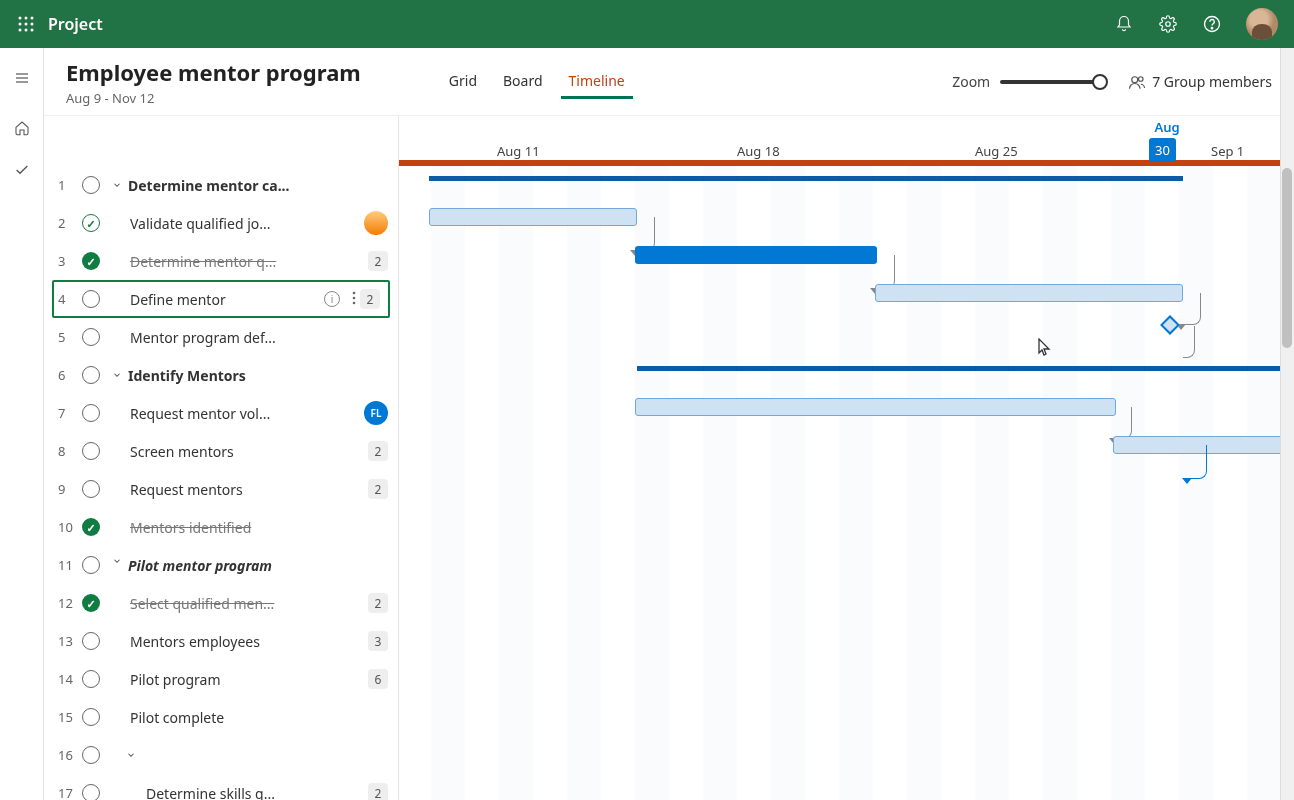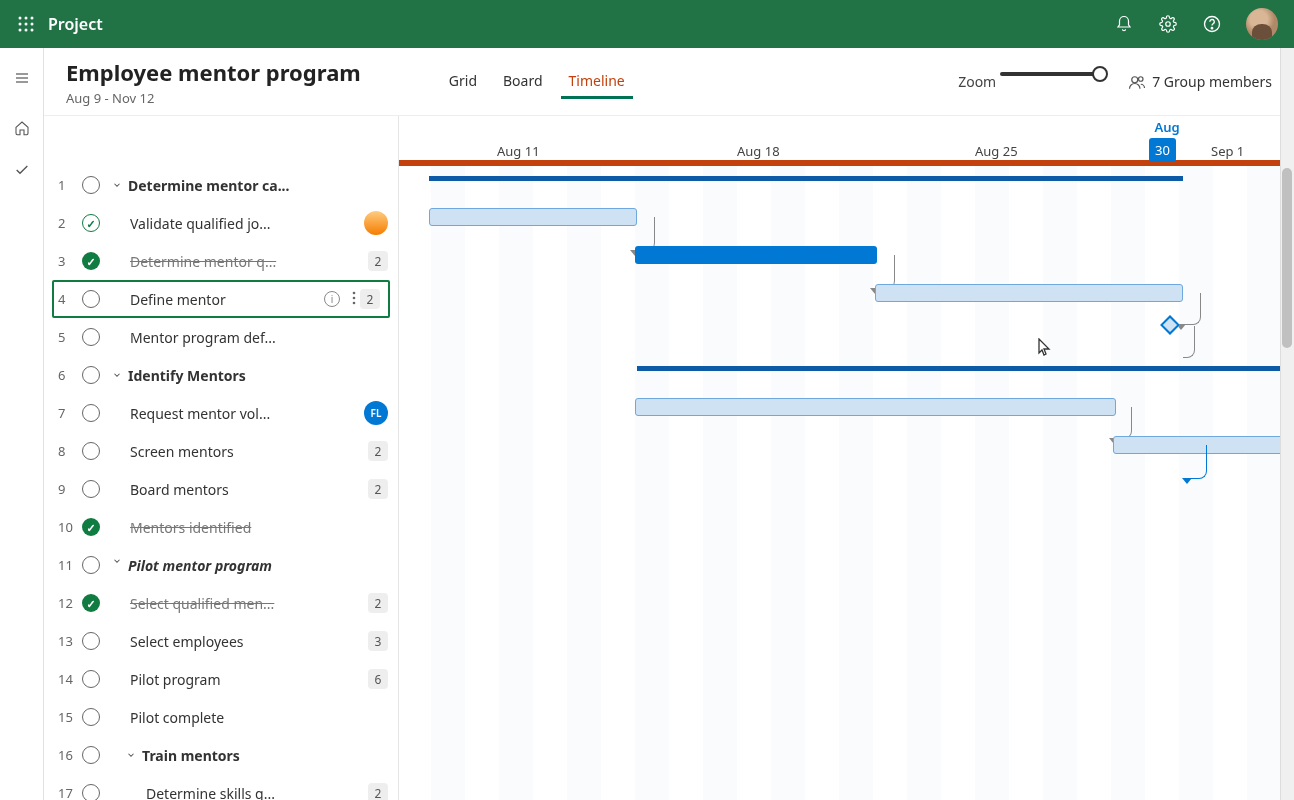--- a/index.html
+++ b/index.html
@@ -20,21 +20,21 @@
 
 .content{position:absolute;left:44px;top:48px;right:0;bottom:0;display:flex;flex-direction:column}
 
 .subhead{height:68px;border-bottom:1px solid #eee;display:flex;align-items:center;padding:0 22px}
 .project-title{font-size:22px;font-weight:700;color:#222}
 .daterange{font-size:13px;color:#666;margin-top:2px}
 .tabs{display:flex;margin-left:80px;gap:10px}
 .tab{padding:6px 8px;font-size:14px;color:#333;cursor:pointer;border-bottom:3px solid transparent}
 .tab.active{color:#c2410c;font-weight:400;border-bottom-color:#007355}
 .head-spacer{flex:1}
-.zoom-wrap{display:flex;align-items:flex-start;gap:4px}
+.zoom-wrap{display:flex;align-items:center;gap:10px}
 .zoom-label{font-size:14px;color:#444}
 .zoom-track{width:100px;height:4px;background:#333;border-radius:2px;position:relative}
 .zoom-thumb{position:absolute;right:-8px;top:-6px;width:16px;height:16px;border-radius:50%;background:#fff;border:2px solid #333}
 .members{display:flex;align-items:center;gap:6px;margin-left:28px;cursor:pointer;color:#333;font-size:14px}
 .members svg{stroke:#555}
 
 .body{flex:1;display:flex;position:relative;overflow:hidden}
 
 
 .tasklist{width:355px;border-right:1px solid #e5e5e5;overflow:hidden;padding-top:50px}
@@ -252,21 +252,21 @@
           <span class="status-circle"></span>
           <span style="display: flex; align-items: center; flex: 1 1 0%; overflow: hidden; padding-left: 20px;">
             <span class="task-label">Screen mentors</span>
           </span>
           <span class="badge">2</span>
         </div>
         <div class="task-row">
           <span class="rownum">9</span>
           <span class="status-circle"></span>
           <span style="display: flex; align-items: center; flex: 1 1 0%; overflow: hidden; padding-left: 20px;">
-            <span class="task-label">Board mentors</span>
+            <span class="task-label">Request mentors</span>
           </span>
           <span class="badge">2</span>
         </div>
         <div class="task-row">
           <span class="rownum">10</span>
           <span class="status-done"></span>
           <span style="display: flex; align-items: center; flex: 1 1 0%; overflow: hidden; padding-left: 20px;">
             <span class="task-label struck">Mentors identified</span>
           </span>
         </div>
@@ -287,21 +287,21 @@
           <span class="status-done"></span>
           <span style="display: flex; align-items: center; flex: 1 1 0%; overflow: hidden; padding-left: 20px;">
             <span class="task-label struck">Select qualified men...</span>
           </span>
           <span class="badge">2</span>
         </div>
         <div class="task-row">
           <span class="rownum">13</span>
           <span class="status-circle"></span>
           <span style="display: flex; align-items: center; flex: 1 1 0%; overflow: hidden; padding-left: 20px;">
-            <span class="task-label">Select employees</span>
+            <span class="task-label">Mentors employees</span>
           </span>
           <span class="badge">3</span>
         </div>
         <div class="task-row">
           <span class="rownum">14</span>
           <span class="status-circle"></span>
           <span style="display: flex; align-items: center; flex: 1 1 0%; overflow: hidden; padding-left: 20px;">
             <span class="task-label">Pilot program</span>
           </span>
           <span class="badge">6</span>
@@ -315,21 +315,20 @@
         </div>
         <div class="task-row">
           <span class="rownum">16</span>
           <span class="status-circle"></span>
           <span style="display: flex; align-items: center; flex: 1 1 0%; overflow: hidden; padding-left: 14px;">
             <span class="chev">
               <svg width="10" height="10" viewBox="0 0 24 24" fill="none" stroke-width="2.5">
                 <polyline points="6 9 12 15 18 9"></polyline>
               </svg>
             </span>
-            <span class="task-label bold">Train mentors</span>
           </span>
         </div>
         <div class="task-row">
           <span class="rownum">17</span>
           <span class="status-circle"></span>
           <span style="display: flex; align-items: center; flex: 1 1 0%; overflow: hidden; padding-left: 36px;">
             <span class="task-label">Determine skills g...</span>
           </span>
           <span class="badge">2</span>
         </div>

